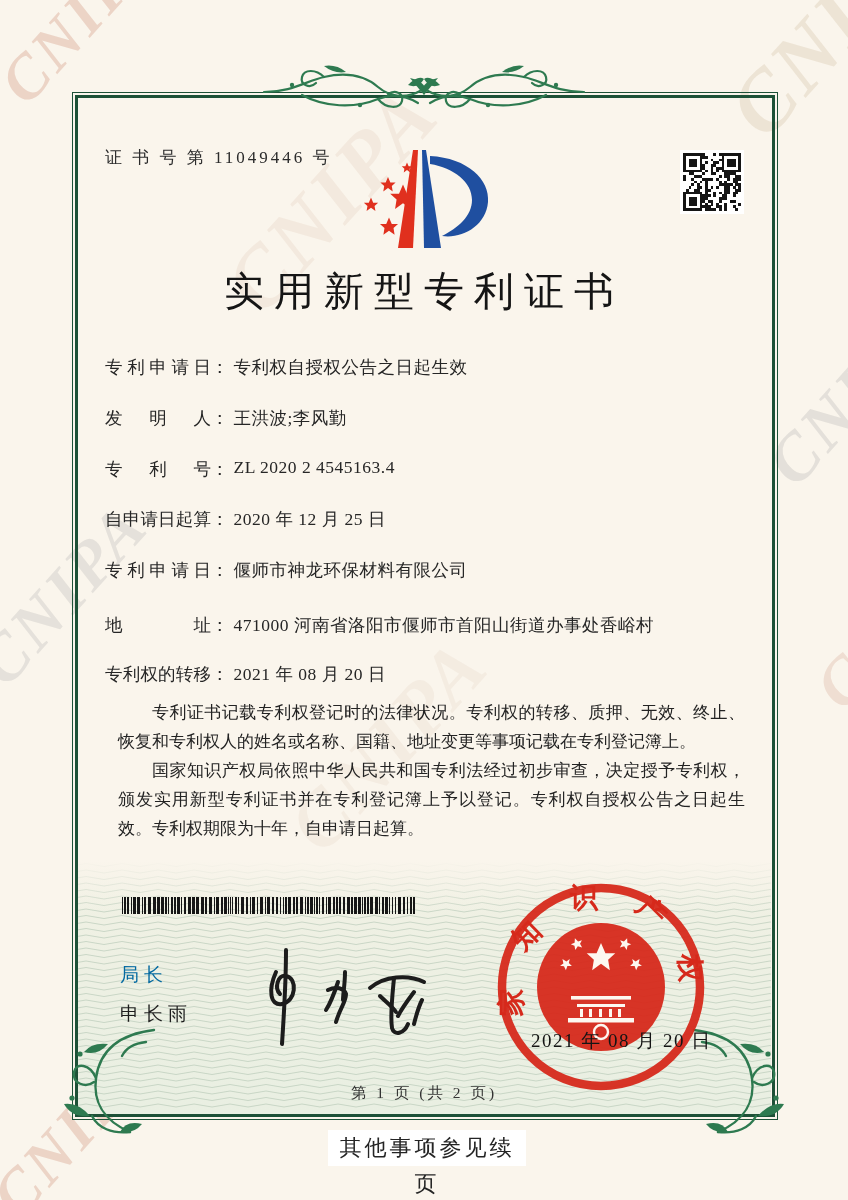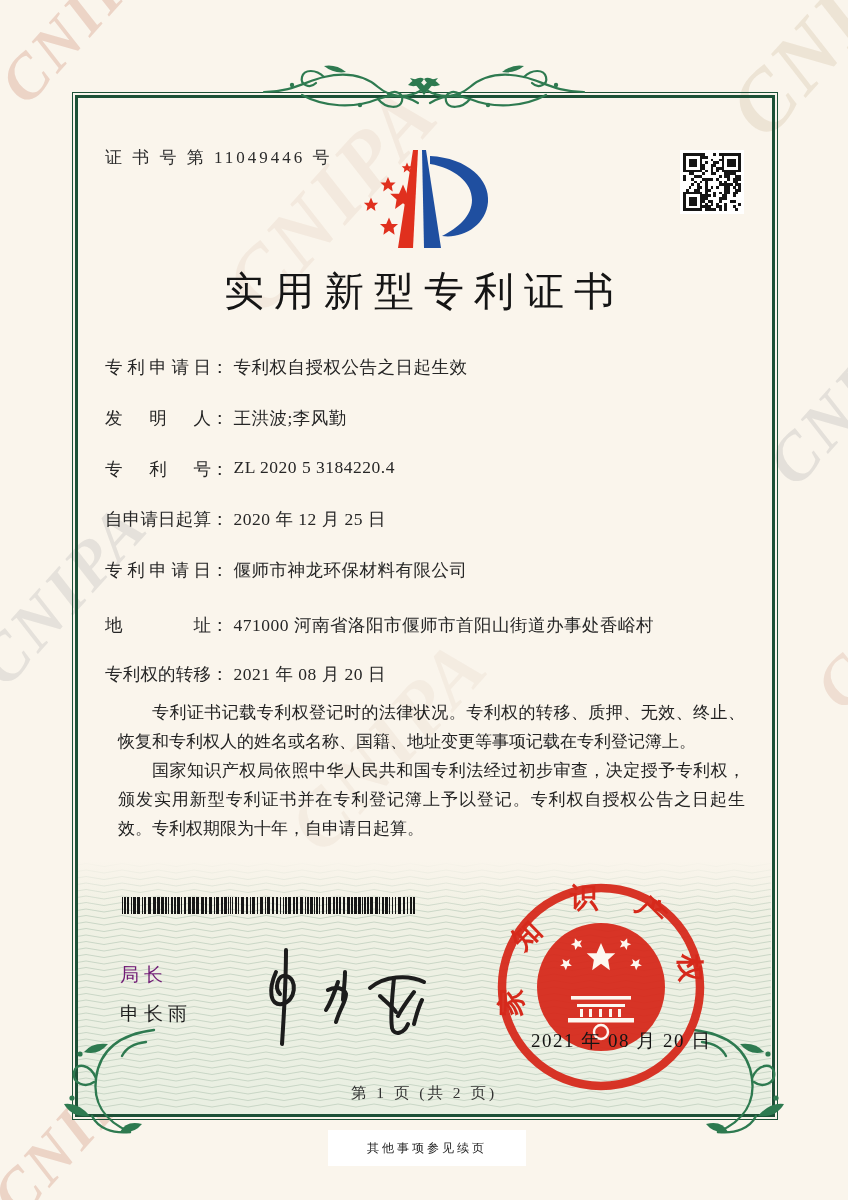--- a/index.html
+++ b/index.html
@@ -34,29 +34,29 @@
   
   .band{position:absolute;left:77px;top:860px;width:694px;height:254px;background:linear-gradient(#f1f1e4,#e9efe2);z-index:1;}
   .band svg{display:block;width:100%;height:100%;}
   .band-path path{fill:none;stroke:#b7cab7;stroke-width:0.9;opacity:0.75;}
   .band-fade{position:absolute;left:77px;top:860px;width:694px;height:52px;background:linear-gradient(#faf5ec,rgba(250,245,236,0));z-index:1;}
   
   .barcode{position:absolute;left:122px;top:897px;width:296px;height:17px;display:flex;align-items:stretch;overflow:hidden;z-index:3;}
   .barcode span{display:block;height:100%;background:#161616;flex:0 0 auto;}
   .barcode span.g{background:transparent;}
   
-  .director-title{position:absolute;left:120px;top:962px;font-size:19px;letter-spacing:5px;color:#701a75;font-family:"Liberation Sans","DejaVu Sans",sans-serif;z-index:3;}
+  .director-title{position:absolute;left:120px;top:962px;font-size:19px;letter-spacing:5px;color:#0369a1;font-family:"Liberation Sans","DejaVu Sans",sans-serif;z-index:3;}
   .director-name{position:absolute;left:120px;top:1001px;font-size:19px;letter-spacing:5px;color:#1e1e1e;font-family:"Liberation Sans","DejaVu Sans",sans-serif;z-index:3;}
   .signature{position:absolute;left:242px;top:944px;width:210px;height:105px;z-index:3;}
   
   .seal{position:absolute;left:492px;top:878px;width:218px;height:218px;z-index:3;}
   .seal-date{position:absolute;left:531px;top:1028px;font-size:19px;letter-spacing:1.5px;color:#141414;white-space:nowrap;z-index:4;}
   
   .page-info{position:absolute;left:0;top:1083px;width:100%;text-align:center;font-size:15.5px;letter-spacing:3px;color:#333;z-index:3;}
-  .note{position:absolute;left:328px;top:1130px;width:198px;height:36px;background:#ffffff;text-align:center;line-height:36px;font-size:12px;letter-spacing:3px;color:#242424;z-index:3;}
+  .note{position:absolute;left:328px;top:1130px;width:198px;height:36px;background:#ffffff;text-align:center;line-height:36px;font-size:22px;letter-spacing:3px;color:#242424;z-index:3;}
   
   .flourish{position:absolute;left:262px;top:63px;width:324px;height:58px;z-index:3;}
   .corner-l{position:absolute;left:46px;top:1024px;width:112px;height:118px;z-index:3;}
   .corner-r{position:absolute;left:690px;top:1024px;width:112px;height:118px;transform:scaleX(-1);z-index:3;}
   .qr svg{display:block;width:100%;height:100%;}
 </style>
 </head>
 <body>
 
 <svg width="0" height="0" style="position:absolute" aria-hidden="true">
@@ -416,21 +416,21 @@
 
 <div class="title">实用新型专利证书</div>
 
 <div class="row" style="top:355px">
   <span class="lab">专利申请日</span><span class="col">：</span><span class="val">专利权自授权公告之日起生效</span>
 </div>
 <div class="row" style="top:406px">
   <span class="lab">发明人</span><span class="col">：</span><span class="val">王洪波;李风勤</span>
 </div>
 <div class="row" style="top:457px">
-  <span class="lab">专利号</span><span class="col">：</span><span class="val">ZL 2020 5 3184220.4</span>
+  <span class="lab">专利号</span><span class="col">：</span><span class="val">ZL 2020 2 4545163.4</span>
 </div>
 <div class="row" style="top:507px">
   <span class="lab">自申请日起算</span><span class="col">：</span><span class="val">2020 年 12 月 25 日</span>
 </div>
 <div class="row" style="top:558px">
   <span class="lab">专利申请日</span><span class="col">：</span><span class="val">偃师市神龙环保材料有限公司</span>
 </div>
 <div class="row" style="top:613px">
   <span class="lab">地址</span><span class="col">：</span><span class="val">471000 河南省洛阳市偃师市首阳山街道办事处香峪村</span>
 </div>

